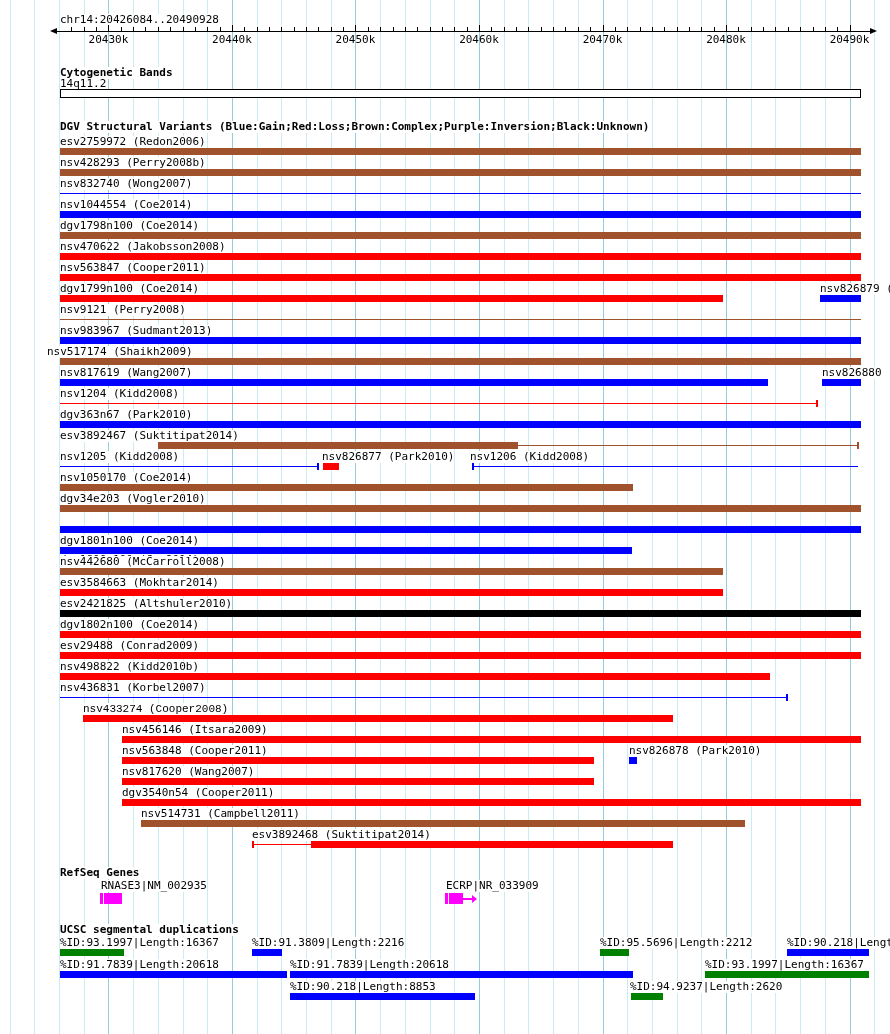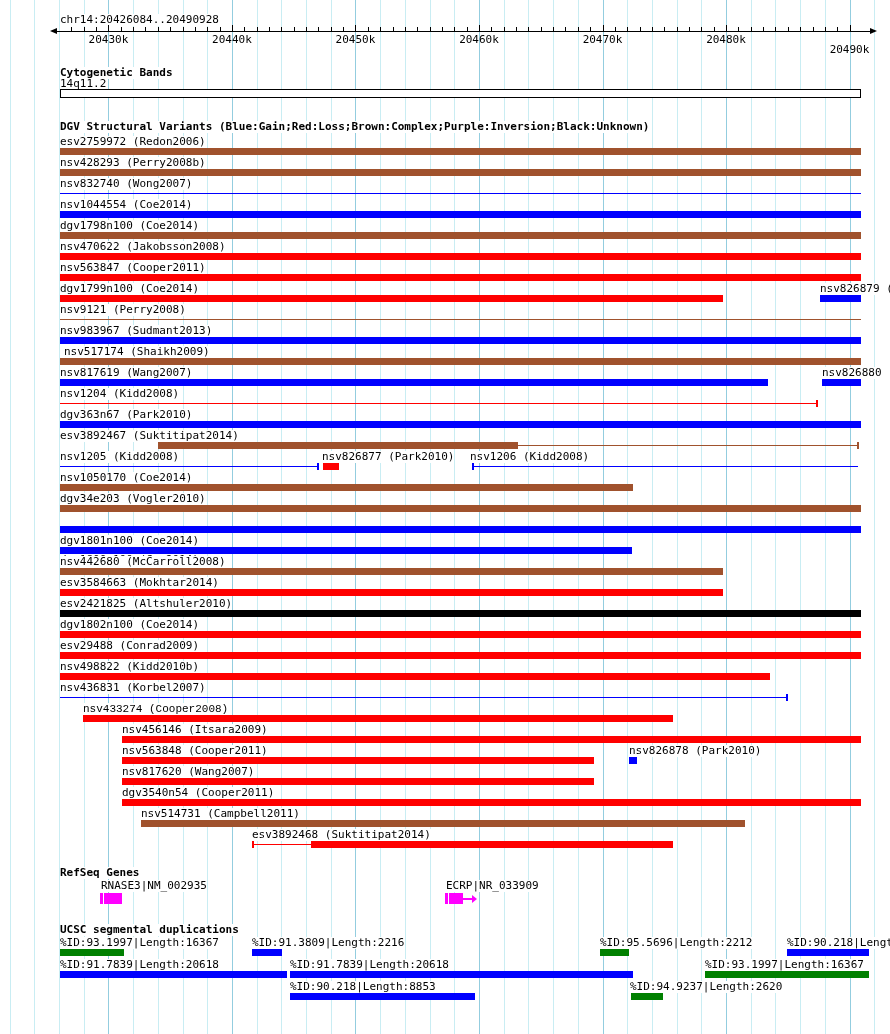--- a/index.html
+++ b/index.html
@@ -127,21 +127,21 @@
     <div style="position: absolute; left: 812.5px; top: 27px; width: 1px; height: 4px; background: rgb(0, 0, 0);"></div>
     <div style="position: absolute; left: 824.8px; top: 27px; width: 1px; height: 4px; background: rgb(0, 0, 0);"></div>
     <div style="position: absolute; left: 837.2px; top: 27px; width: 1px; height: 4px; background: rgb(0, 0, 0);"></div>
     <div style="position: absolute; left: 849.5px; top: 25px; width: 1px; height: 6px; background: rgb(0, 0, 0);"></div>
     <div class="lbl" style="position: absolute; left: 108.4px; top: 34px; transform: translateX(-50%); background: transparent;">20430k</div>
     <div class="lbl" style="position: absolute; left: 231.9px; top: 34px; transform: translateX(-50%); background: transparent;">20440k</div>
     <div class="lbl" style="position: absolute; left: 355.4px; top: 34px; transform: translateX(-50%); background: transparent;">20450k</div>
     <div class="lbl" style="position: absolute; left: 479px; top: 34px; transform: translateX(-50%); background: transparent;">20460k</div>
     <div class="lbl" style="position: absolute; left: 602.5px; top: 34px; transform: translateX(-50%); background: transparent;">20470k</div>
     <div class="lbl" style="position: absolute; left: 726px; top: 34px; transform: translateX(-50%); background: transparent;">20480k</div>
-    <div class="lbl" style="position: absolute; left: 849.5px; top: 34px; transform: translateX(-50%); background: transparent; margin-top: 10px;">20490k</div>
+    <div class="lbl" style="position: absolute; left: 849.5px; top: 34px; transform: translateX(-50%); background: transparent;">20490k</div>
   </div>
 
 <div class="lbl title" style="left:60px;top:67px;">Cytogenetic Bands</div>
 <div class="lbl" style="left:60px;top:78px;">14q11.2</div>
 <div class="abs" style="left:60px;top:89px;width:799px;height:7px;background:#fff;border:1px solid #000;"></div>
 
 <div class="lbl title" style="left:60px;top:121px;">DGV Structural Variants (Blue:Gain;Red:Loss;Brown:Complex;Purple:Inversion;Black:Unknown)</div>
 <div id="dgv-rows" class="abs" style="left:0;top:0;">
     <div class="lbl" style="position: absolute; left: 60px; top: 136px;">esv2759972 (Redon2006)</div>
     <div style="position: absolute; left: 60px; top: 148px; width: 801px; height: 7px; background: rgb(160, 82, 45);"></div>
@@ -158,21 +158,21 @@
     <div class="lbl" style="position: absolute; left: 60px; top: 262px;">nsv563847 (Cooper2011)</div>
     <div style="position: absolute; left: 60px; top: 274px; width: 801px; height: 7px; background: rgb(255, 0, 0);"></div>
     <div class="lbl" style="position: absolute; left: 60px; top: 283px;">dgv1799n100 (Coe2014)</div>
     <div class="lbl" style="position: absolute; left: 820px; top: 283px;">nsv826879 (Park2010)</div>
     <div style="position: absolute; left: 60px; top: 295px; width: 663px; height: 7px; background: rgb(255, 0, 0);"></div>
     <div style="position: absolute; left: 820px; top: 295px; width: 41px; height: 7px; background: rgb(0, 0, 255);"></div>
     <div class="lbl" style="position: absolute; left: 60px; top: 304px;">nsv9121 (Perry2008)</div>
     <div style="position: absolute; left: 60px; top: 319px; width: 801px; height: 1px; background: rgb(160, 82, 45);"></div>
     <div class="lbl" style="position: absolute; left: 60px; top: 325px;">nsv983967 (Sudmant2013)</div>
     <div style="position: absolute; left: 60px; top: 337px; width: 801px; height: 7px; background: rgb(0, 0, 255);"></div>
-    <div class="lbl" style="position: absolute; left: 64px; top: 346px;">nsv517174 (Shaikh2009)</div>
+    <div class="lbl" style="position: absolute; left: 47px; top: 346px;">nsv517174 (Shaikh2009)</div>
     <div style="position: absolute; left: 60px; top: 358px; width: 801px; height: 7px; background: rgb(160, 82, 45);"></div>
     <div class="lbl" style="position: absolute; left: 60px; top: 367px;">nsv817619 (Wang2007)</div>
     <div class="lbl" style="position: absolute; left: 822px; top: 367px;">nsv826880 (Park2010)</div>
     <div style="position: absolute; left: 60px; top: 379px; width: 708px; height: 7px; background: rgb(0, 0, 255);"></div>
     <div style="position: absolute; left: 822px; top: 379px; width: 39px; height: 7px; background: rgb(0, 0, 255);"></div>
     <div class="lbl" style="position: absolute; left: 60px; top: 388px;">nsv1204 (Kidd2008)</div>
     <div style="position: absolute; left: 60px; top: 403px; width: 757px; height: 1px; background: rgb(255, 0, 0);"></div>
     <div style="position: absolute; left: 816px; top: 400px; width: 2px; height: 7px; background: rgb(255, 0, 0);"></div>
     <div class="lbl" style="position: absolute; left: 60px; top: 409px;">dgv363n67 (Park2010)</div>
     <div style="position: absolute; left: 60px; top: 421px; width: 801px; height: 7px; background: rgb(0, 0, 255);"></div>

